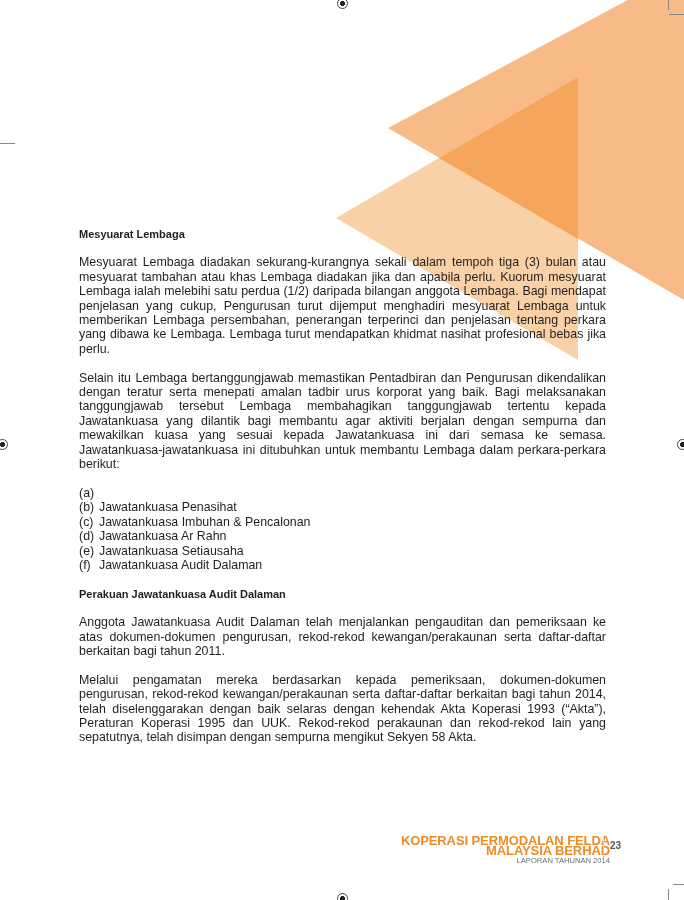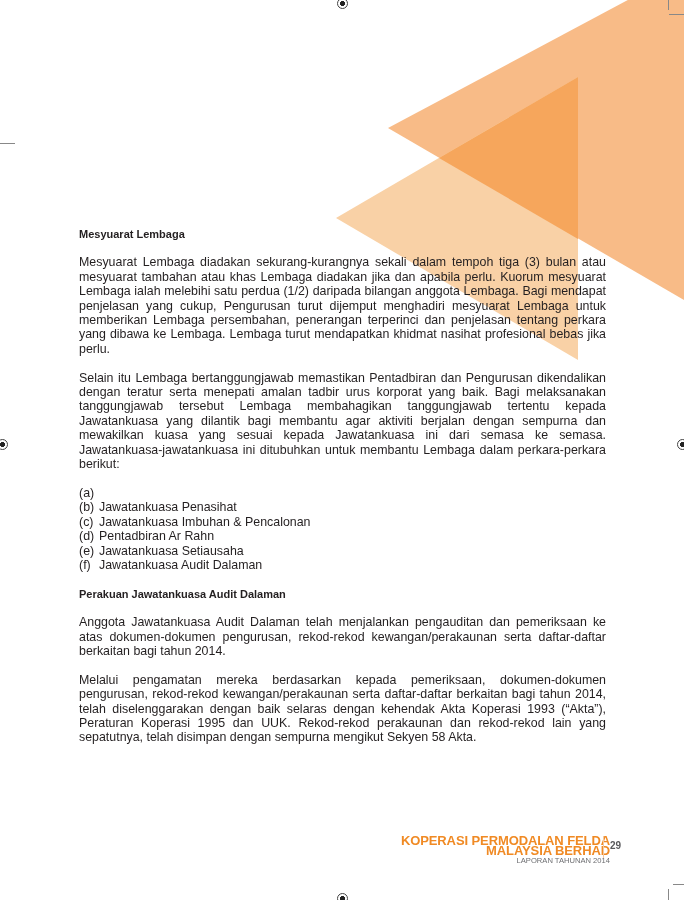--- a/index.html
+++ b/index.html
@@ -64,40 +64,40 @@
       <li>
           <span class="marker">(b)</span>
           <span>Jawatankuasa Penasihat</span>
         </li>
       <li>
           <span class="marker">(c)</span>
           <span>Jawatankuasa Imbuhan &amp; Pencalonan</span>
         </li>
       <li>
           <span class="marker">(d)</span>
-          <span>Pentadbiran Ar Rahn</span>
+          <span>Jawatankuasa Ar Rahn</span>
         </li>
       <li>
           <span class="marker">(e)</span>
           <span>Jawatankuasa Setiausaha</span>
         </li>
       <li>
           <span class="marker">(f)</span>
           <span>Jawatankuasa Audit Dalaman</span>
         </li>
     </ul>
   </section>
 
   <section>
     <h2 class="heading">Perakuan Jawatankuasa Audit Dalaman</h2>
-    <p class="para">Anggota Jawatankuasa Audit Dalaman telah menjalankan pengauditan dan pemeriksaan ke atas dokumen-dokumen pengurusan, rekod-rekod kewangan/perakaunan serta daftar-daftar berkaitan bagi tahun 2014.</p>
+    <p class="para">Anggota Jawatankuasa Audit Dalaman telah menjalankan pengauditan dan pemeriksaan ke atas dokumen-dokumen pengurusan, rekod-rekod kewangan/perakaunan serta daftar-daftar berkaitan bagi tahun 2011.</p>
     <p class="para">Melalui pengamatan mereka berdasarkan kepada pemeriksaan, dokumen-dokumen pengurusan, rekod-rekod kewangan/perakaunan serta daftar-daftar berkaitan bagi tahun 2014, telah diselenggarakan dengan baik selaras dengan kehendak Akta Koperasi 1993 (“Akta”), Peraturan Koperasi 1995 dan UUK. Rekod-rekod perakaunan dan rekod-rekod lain yang sepatutnya, telah disimpan dengan sempurna mengikut Sekyen 58 Akta.</p>
   </section>
 </main>
 
 <footer>
   <div class="footer">
     <div class="org">KOPERASI PERMODALAN FELDA MALAYSIA BERHAD</div>
     <div class="report">LAPORAN TAHUNAN 2014</div>
   </div>
   <div class="footer-divider"></div>
-  <div class="page-number">29</div>
+  <div class="page-number">23</div>
 </footer>
 
 </body></html>

